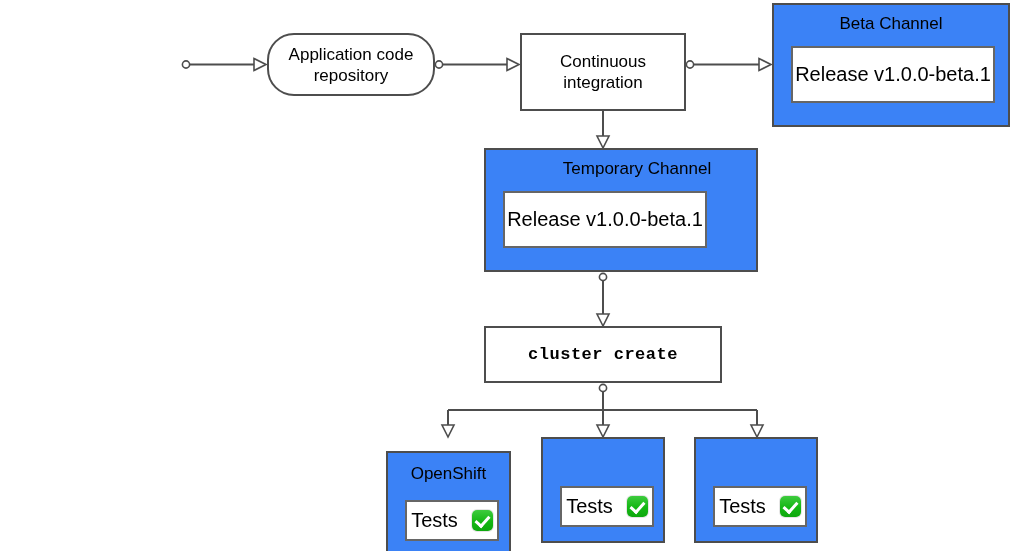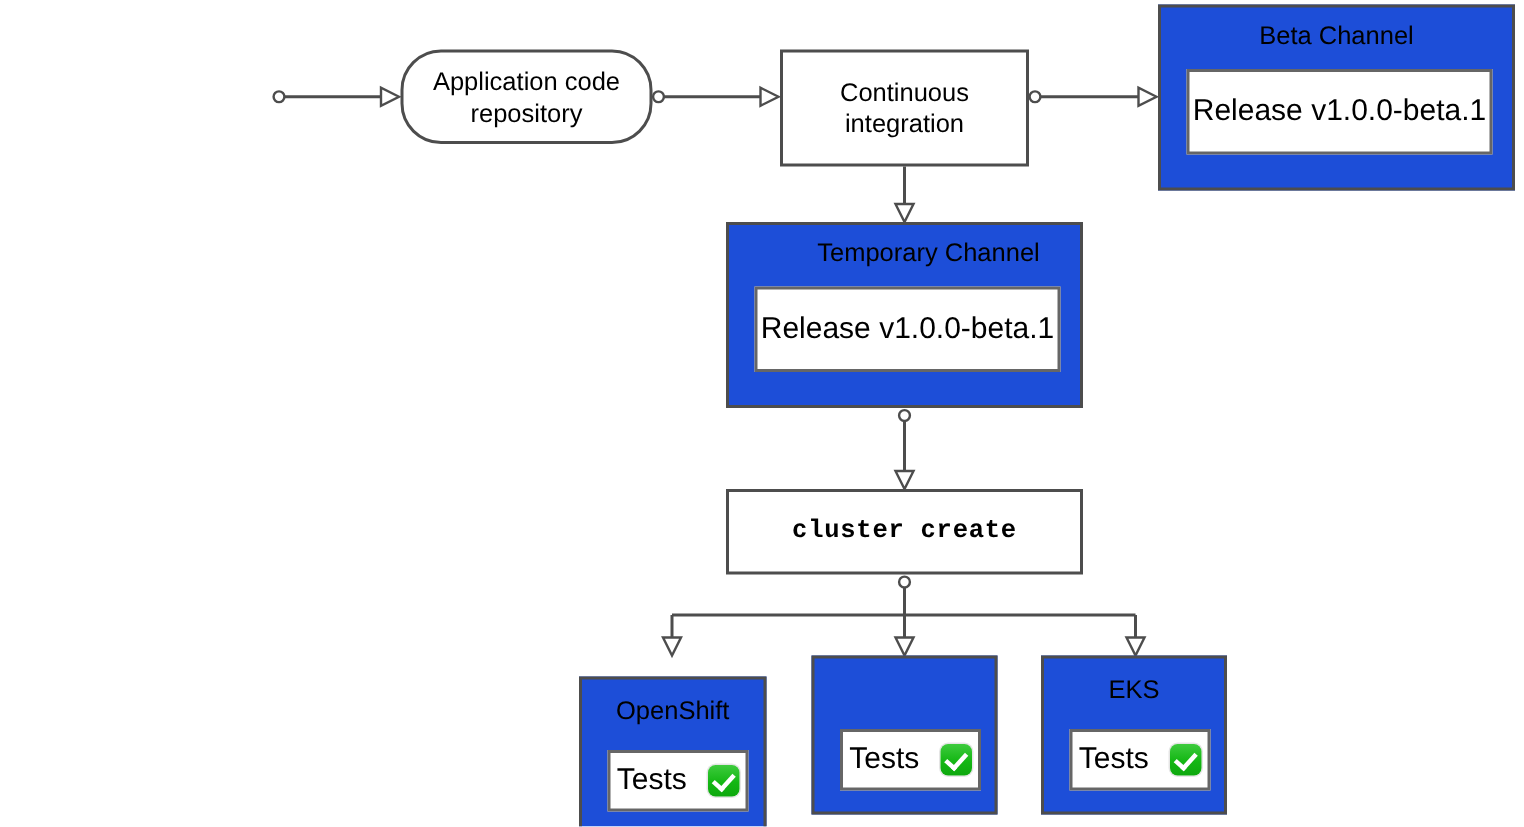--- a/index.html
+++ b/index.html
@@ -28,21 +28,21 @@
     text-align: center;
     color: #000000;
     font-family: "Liberation Sans", sans-serif;
     font-size: 17px;
     line-height: 21px;
   }
   .container-node {
     position: absolute;
     box-sizing: border-box;
     border: 2px solid #4d4d4d;
-    background: #1d4ed8;
+    background: #3b82f6;
     display: flex;
     flex-direction: column;
     align-items: center;
     color: #000000;
     font-family: "Liberation Sans", sans-serif;
     font-size: 17px;
   }
   .container-title {
     width: 100%;
     text-align: center;
@@ -178,21 +178,21 @@
     <span>Continuous integration</span>
   </div>
 
   <div class="container-node" style="left:772px; top:3px; width:238px; height:124px; padding-top:9px;">
     <div class="container-title">Beta Channel</div>
     <div class="inner-box" style="position:absolute; left:17px; top:41px; width:204px; height:57px;">
       <span>Release v1.0.0-beta.1</span>
     </div>
   </div>
 
-  <div class="container-node" style="left:484px; top:148px; width:238px; height:124px; padding-top:9px;padding-left:32px;">
+  <div class="container-node" style="left:484px; top:148px; width:274px; height:124px; padding-top:9px;padding-left:32px;">
     <div class="container-title">Temporary Channel</div>
     <div class="inner-box" style="position:absolute; left:17px; top:41px; width:204px; height:57px;">
       <span>Release v1.0.0-beta.1</span>
     </div>
   </div>
 
   <div class="node" style="left:484px; top:326px; width:238px; height:57px;">
     <span class="mono">cluster create</span>
   </div>
 
@@ -210,21 +210,20 @@
     <div class="container-title">kURL</div>
     <div class="inner-box" style="position:absolute; left:17px; top:47px; width:94px; height:41px;">
       <span class="tests-row">
         <span>Tests</span>
         <span class="check-badge"></span>
       </span>
     </div>
   </div>
 
   <div class="container-node" style="left:694px; top:437px; width:124px; height:106px; padding-top:11px;">
-    <div class="container-title">EKS</div>
     <div class="inner-box" style="position:absolute; left:17px; top:47px; width:94px; height:41px;">
       <span class="tests-row">
         <span>Tests</span>
         <span class="check-badge"></span>
       </span>
     </div>
   </div>
 
 </div>
 

